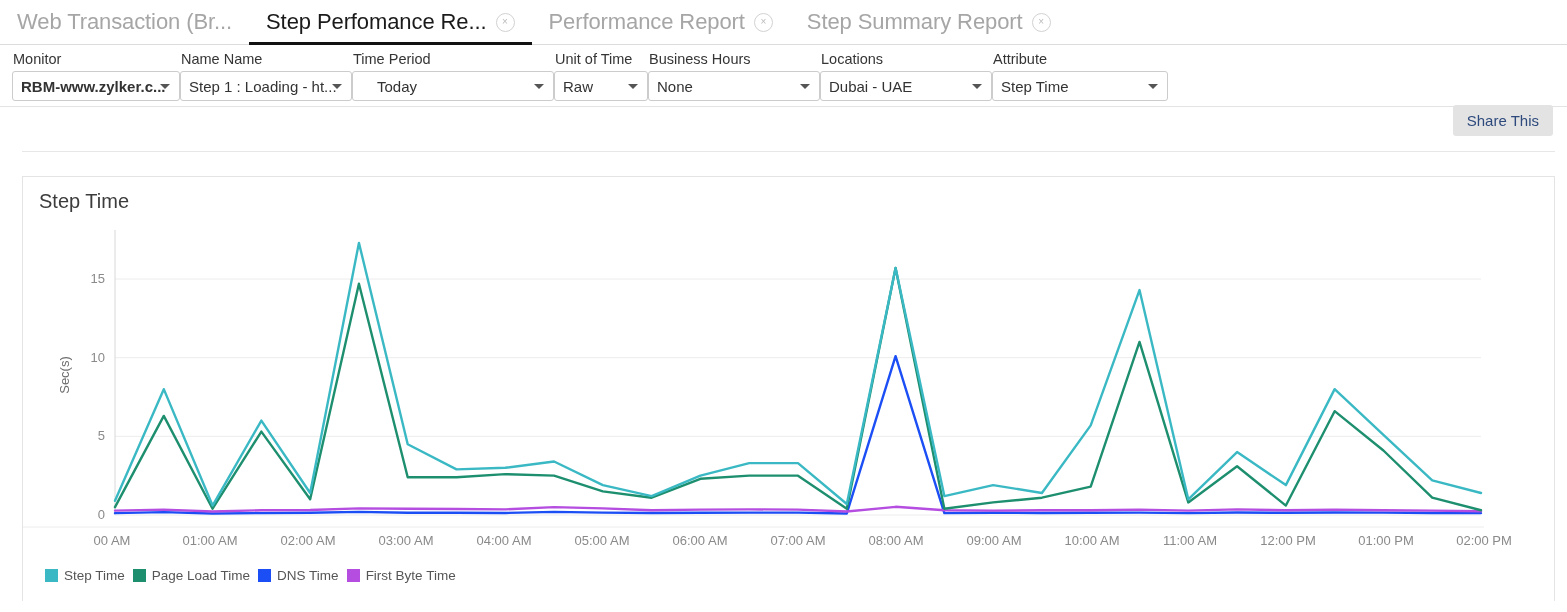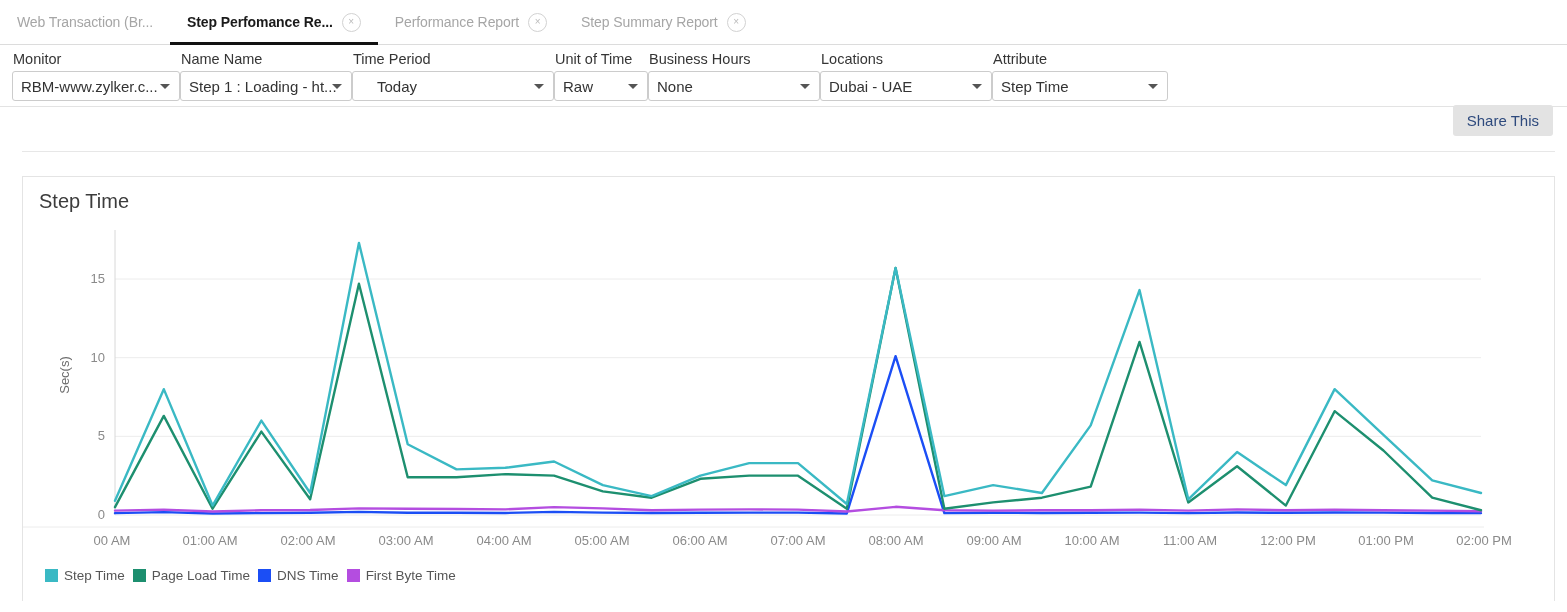--- a/index.html
+++ b/index.html
@@ -30,27 +30,26 @@
     display: flex;
     align-items: center;
     gap: 9px;
     padding: 0 17px;
     position: relative;
     box-sizing: border-box;
     cursor: pointer;
     white-space: nowrap;
   }
   .tab-label {
-    font-size: 14px;
+    font-size: 22px;
     color: #a6a6a6;
     letter-spacing: -0.1px;
   }
   .tab.active .tab-label {
     color: #1a1a1a;
-    font-weight: bold;
   }
   .tab.active::after {
     content: "";
     position: absolute;
     left: 0; right: 0; bottom: -1px;
     height: 3px;
     background: #111111;
   }
   .tab-close {
     width: 17px; height: 17px;
@@ -110,21 +109,21 @@
   }
   .caret {
     position: absolute;
     right: 9px; top: 50%;
     margin-top: -2px;
     width: 0; height: 0;
     border-left: 5px solid transparent;
     border-right: 5px solid transparent;
     border-top: 5px solid #555555;
   }
-  .w-monitor  { width: 168px; }
+  .w-monitor  { width: 168px; font-weight: bold; }
   .w-step     { width: 172px; }
   .w-period   { width: 202px; padding-left: 16px; }
   .w-unit     { width: 94px; }
   .w-business { width: 172px; }
   .w-location { width: 172px; }
   .w-attr     { width: 176px; }
 
   .share-btn {
     position: absolute;
     right: 14px; top: 60px;

